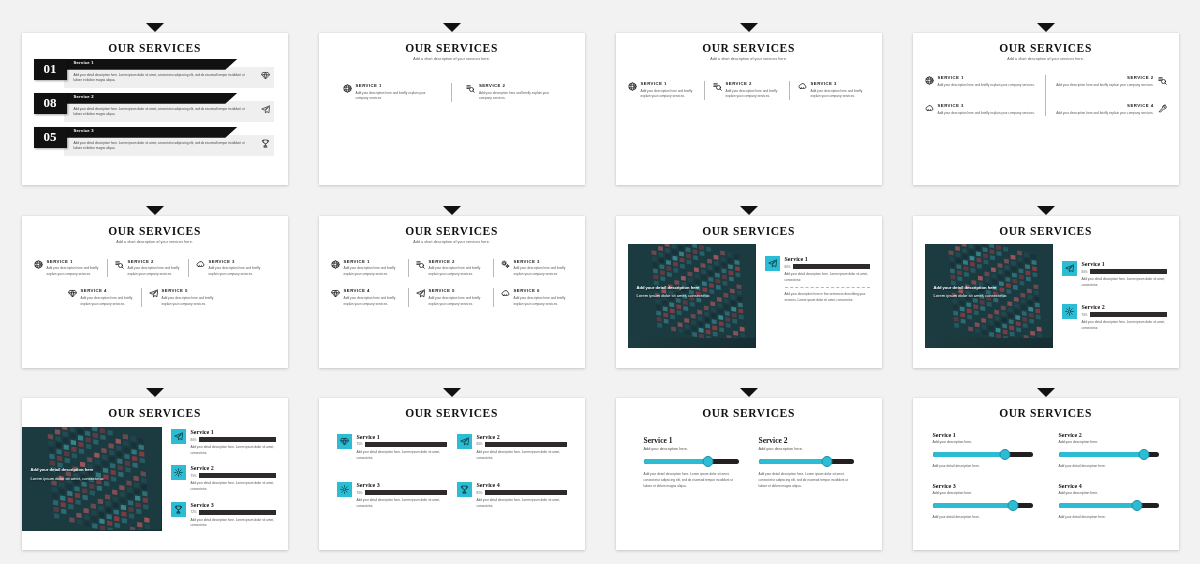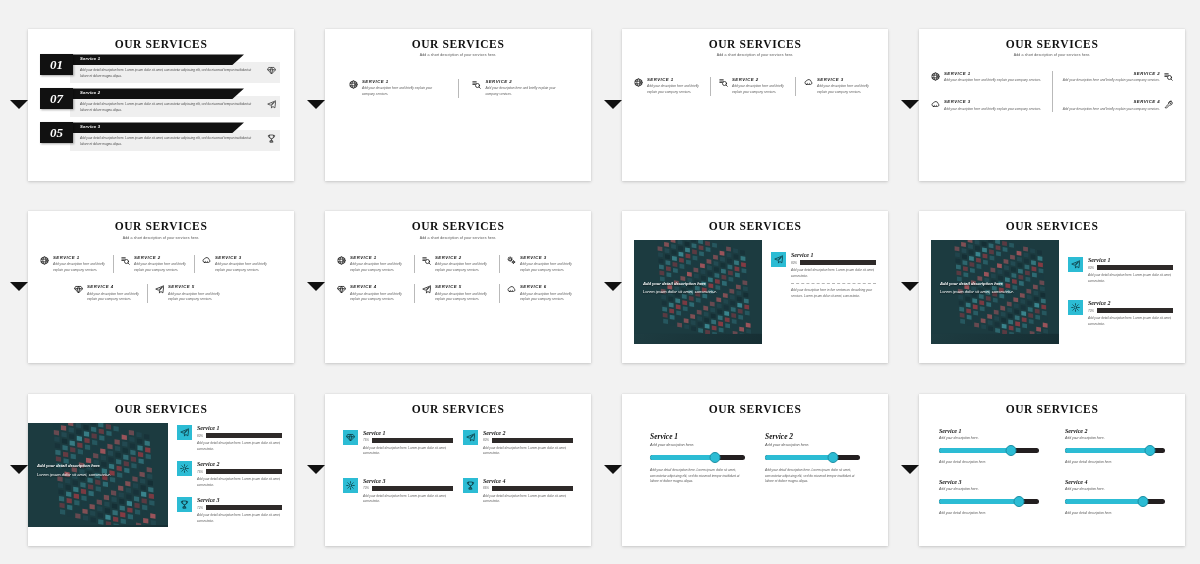--- a/index.html
+++ b/index.html
@@ -14,20 +14,21 @@
     display: grid;
     grid-template-columns: repeat(4, 1fr);
     grid-template-rows: repeat(3, 1fr);
     column-gap: 8px;
     row-gap: 10px;
     padding: 14px 10px 12px 10px;
   }
   .slide-wrap {
     position: relative;
     display: flex;
+    flex-direction: column;
     align-items: center;
     padding-top: 9px;
   }
   .marker {
     width: 0; height: 0;
     border-left: 9px solid transparent;
     border-right: 9px solid transparent;
     border-top: 9px solid #111;
     margin-bottom: 1px;
     flex: none;
@@ -52,21 +53,21 @@
     color: #111;
     line-height: 1.1;
   }
   .s-sub {
     text-align: center;
     font-size: 3.6px;
     color: #555;
     margin-top: 2.5px;
     letter-spacing: .1px;
   }
-  .body { flex: 1; position: relative; font-style: italic; }
+  .body { flex: 1; position: relative; }
 
   
   .numrow { position: relative; height: 30px; margin-top: 4px; }
   .numrow .grayband {
     position: absolute; left: 30px; right: 2px; top: 8px; height: 21px;
     background: #efefef;
   }
   .numrow .blackbar {
     position: absolute; left: 30px; top: 0; width: 174px; height: 11px;
     background: #111;
@@ -203,21 +204,21 @@
         <span class="nicon">
                 <svg width="9" height="9" viewBox="0 0 16 16">
                   <path d="M3.6 2.6h8.8l3 4.1L8 14.2 1.4 6.7z" stroke="currentColor" fill="none" stroke-width="1.4" stroke-linecap="round" stroke-linejoin="round"></path>
                   <path d="M1.4 6.7h13.2M5.6 6.7L8 2.6l2.4 4.1M5.6 6.7L8 14.2l2.4-7.5" stroke="currentColor" fill="none" stroke-width="1.4" stroke-linecap="round" stroke-linejoin="round"></path>
                 </svg>
               </span>
       </div>
       <div class="numrow">
         <span class="grayband"></span>
         <span class="blackbar"></span>
-        <span class="numbox">07</span>
+        <span class="numbox">08</span>
         <span class="nlabel">Service 2</span>
         <span class="ndesc">Add your detail description here. Lorem ipsum dolor sit amet, consectetur adipiscing elit, sed do eiusmod tempor incididunt ut labore et dolore magna aliqua.</span>
         <span class="nicon">
                 <svg width="9" height="9" viewBox="0 0 16 16">
                   <path d="M15 1.6L1.3 7.2l4.6 1.9 7.4-5.6-5.6 6.6.3 4.3 2.2-3 3.2 2.2z" stroke="currentColor" fill="none" stroke-width="1.4" stroke-linecap="round" stroke-linejoin="round"></path>
                 </svg>
               </span>
       </div>
       <div class="numrow">
         <span class="grayband"></span>

